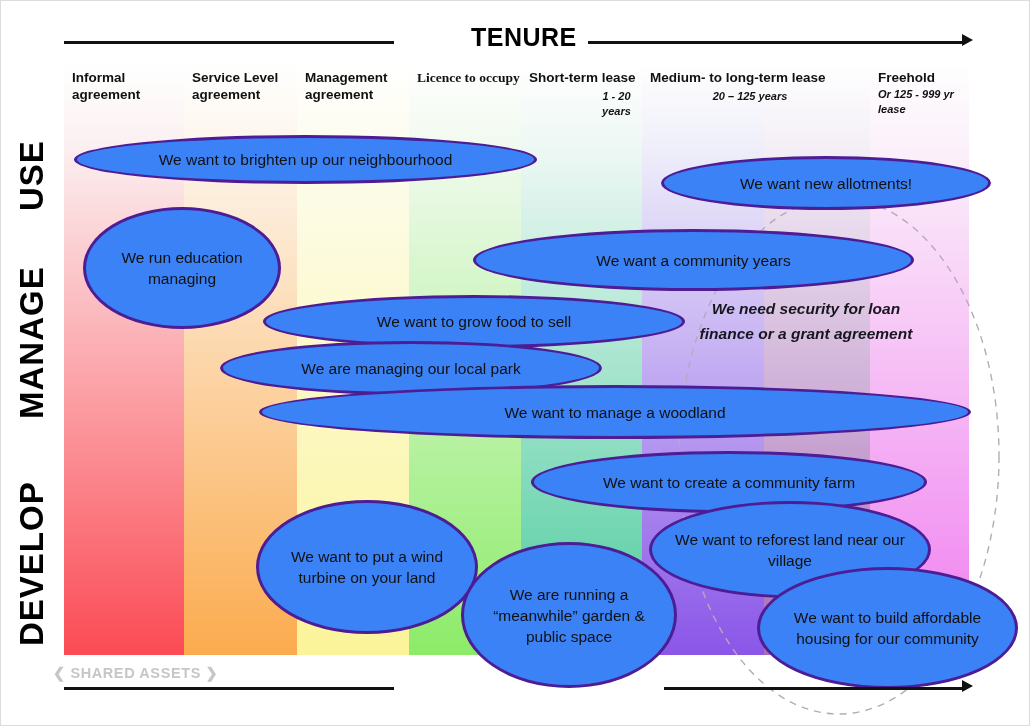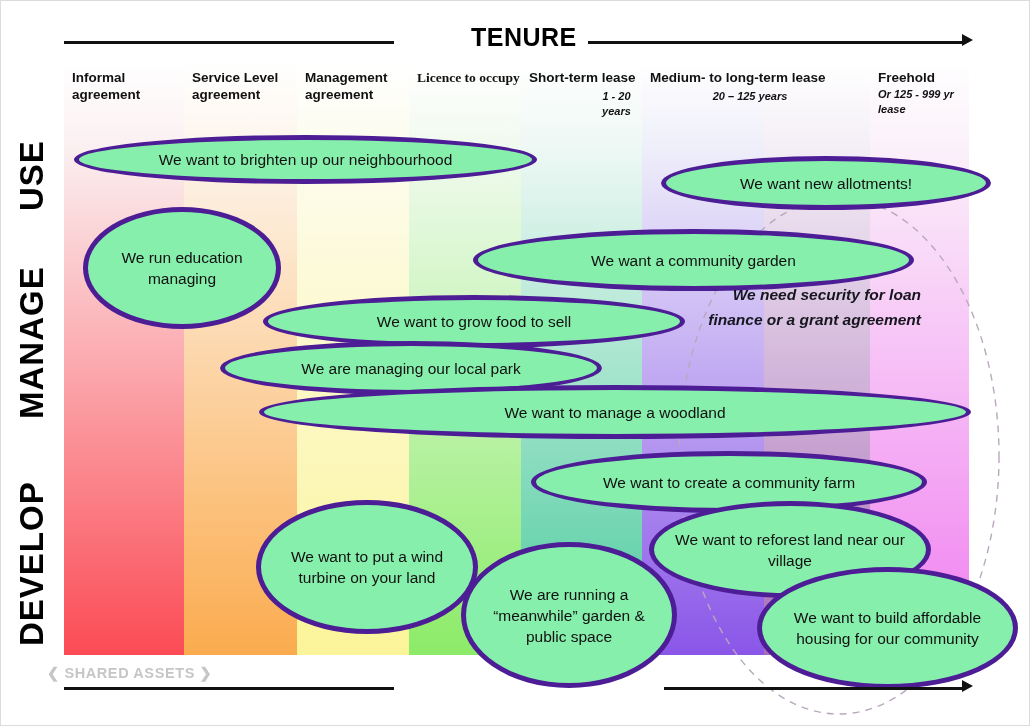--- a/index.html
+++ b/index.html
@@ -57,44 +57,44 @@
   .sidelabel{
     position:absolute; left:0; width:62px;
     font-weight:bold; font-size:33px; letter-spacing:1px; color:#000;
     writing-mode:vertical-rl; transform:rotate(180deg);
     text-align:center; display:flex; align-items:center; justify-content:center;
   }
 
   
   .bubble{
     position:absolute;
-    border:5px solid #4c1d95;
+    border:3px solid #4c1d95;
     border-radius:50%;
-    background:#86efac;
+    background:#3b82f6;
     display:flex; align-items:center; justify-content:center;
     text-align:center;
     color:#111;
     font-size:15.5px;
     line-height:21px;
     box-sizing:border-box;
     padding:0 14px;
   }
 
   
   #note{
     position:absolute;
     font-style:italic; font-weight:bold;
     font-size:15.5px; line-height:25px;
     color:#16161e; text-align:center;
   }
 
   
   #resp-row{ position:absolute; left:0; top:668px; width:1030px; height:42px; }
   #logo{
-    position:absolute; left:46px; top:664px;
+    position:absolute; left:52px; top:664px;
     font-size:14.5px; font-weight:bold; letter-spacing:.6px;
     color:#c6c6c6; white-space:nowrap;
   }
   svg{ position:absolute; left:0; top:0; pointer-events:none; }
 </style>
 </head>
 <body>
 
 <div id="root">
 
@@ -148,32 +148,32 @@
   <div class="sidelabel" style="top:455px;height:215px;">DEVELOP</div>
 
   <svg width="1030" height="726">
     <ellipse cx="838" cy="455" rx="160" ry="258" fill="none" stroke="#b9a8bd" stroke-width="1.4" stroke-dasharray="7 6"></ellipse>
   </svg>
 
   <div id="bubbles">
       <div class="bubble" style="left: 73px; top: 134px; width: 463px; height: 49px;">We want to brighten up our neighbourhood</div>
       <div class="bubble" style="left: 660px; top: 155px; width: 330px; height: 54px;">We want new allotments!</div>
       <div class="bubble" style="left: 82px; top: 206px; width: 198px; height: 122px;">We run education managing</div>
-      <div class="bubble" style="left: 472px; top: 228px; width: 441px; height: 62px;">We want a community garden</div>
+      <div class="bubble" style="left: 472px; top: 228px; width: 441px; height: 62px;">We want a community years</div>
       <div class="bubble" style="left: 262px; top: 294px; width: 422px; height: 53px;">We want to grow food to sell</div>
       <div class="bubble" style="left: 219px; top: 340px; width: 382px; height: 54px;">We are managing our local park</div>
       <div class="bubble" style="left: 258px; top: 384px; width: 712px; height: 54px;">We want to manage a woodland</div>
       <div class="bubble" style="left: 530px; top: 450px; width: 396px; height: 62px;">We want to create a community farm</div>
       <div class="bubble" style="left: 255px; top: 499px; width: 222px; height: 134px;">We want to put a wind turbine on your land</div>
       <div class="bubble" style="left: 648px; top: 500px; width: 282px; height: 97px;">We want to reforest land near our village</div>
       <div class="bubble" style="left: 460px; top: 541px; width: 216px; height: 146px;">We are running a “meanwhile” garden &amp; public space</div>
       <div class="bubble" style="left: 756px; top: 566px; width: 261px; height: 122px;">We want to build affordable housing for our community</div>
     </div>
 
-  <div id="note" style="left:690px;top:281px;width:230px;text-align:right;">We need security for loan finance or a grant agreement</div>
+  <div id="note" style="left:690px;top:295px;width:230px;">We need security for loan finance or a grant agreement</div>
 
   <div id="logo">❮ SHARED ASSETS ❯</div>
   <div id="resp-row">
     <div class="axis-line" style="left:63px;width:330px;"></div>
     <div class="axis-line" style="left:663px;width:299px;"></div>
     <div class="axis-head" style="left:961px;"></div>
   </div>
 
 </div>
 

